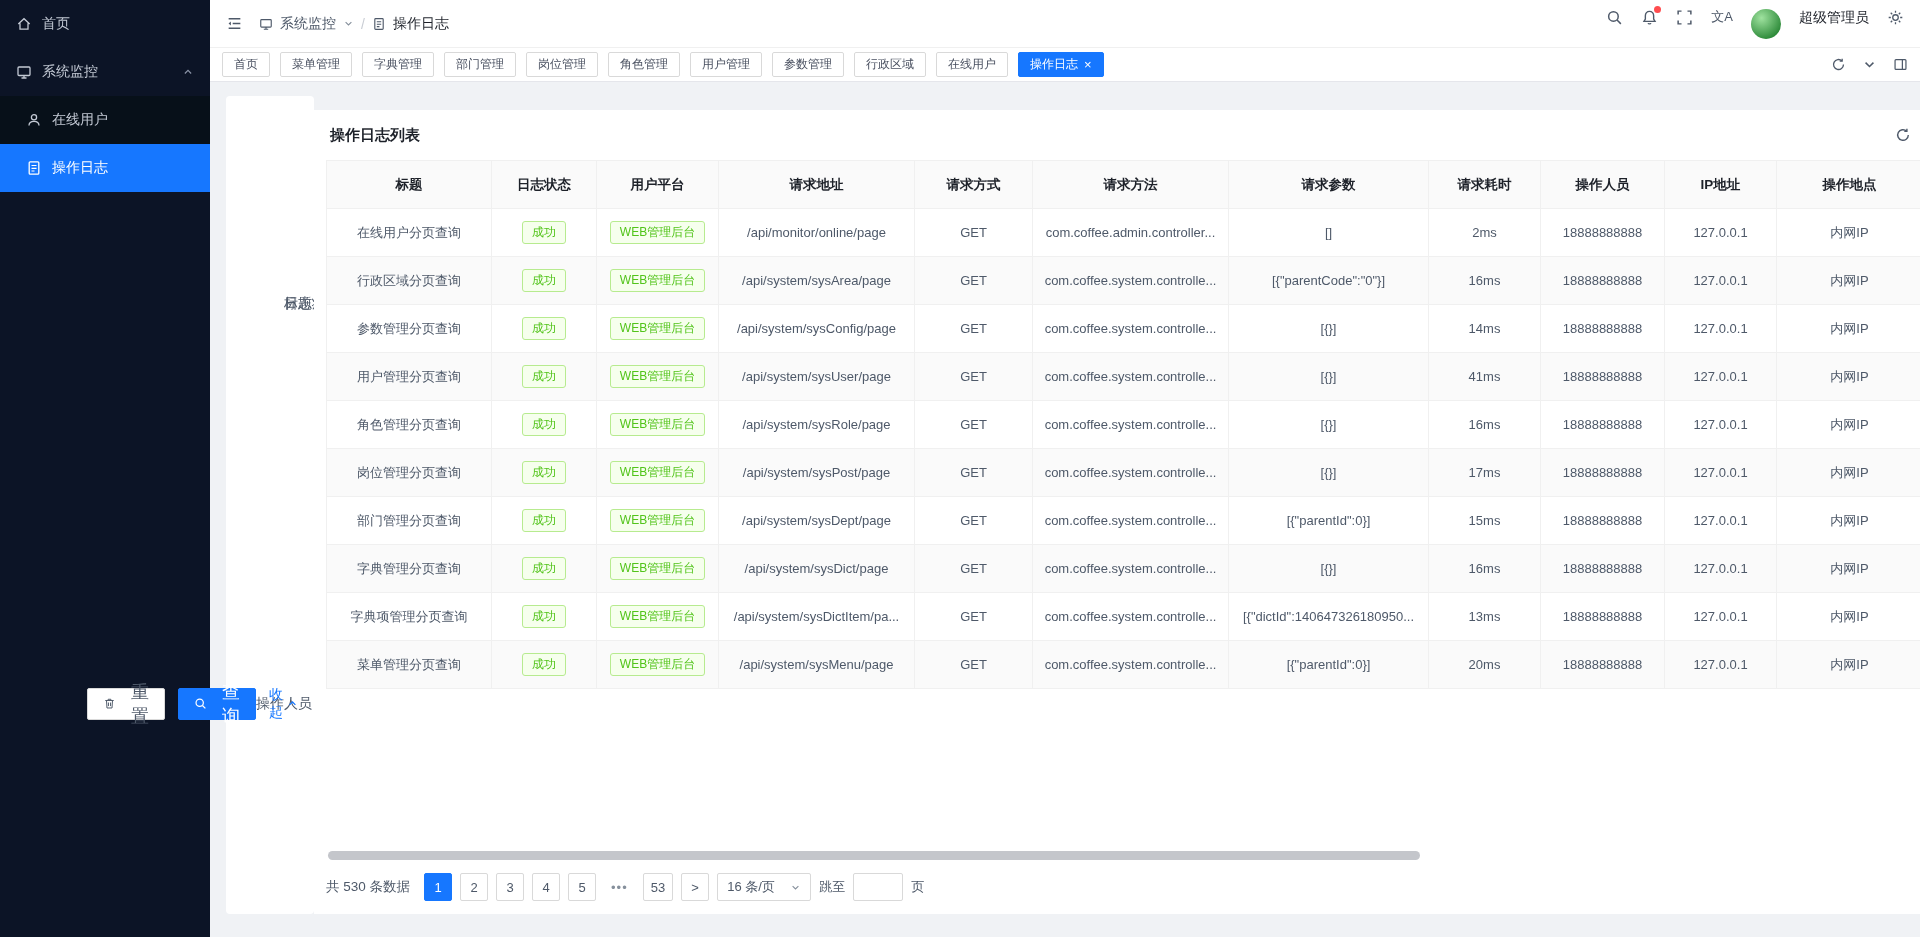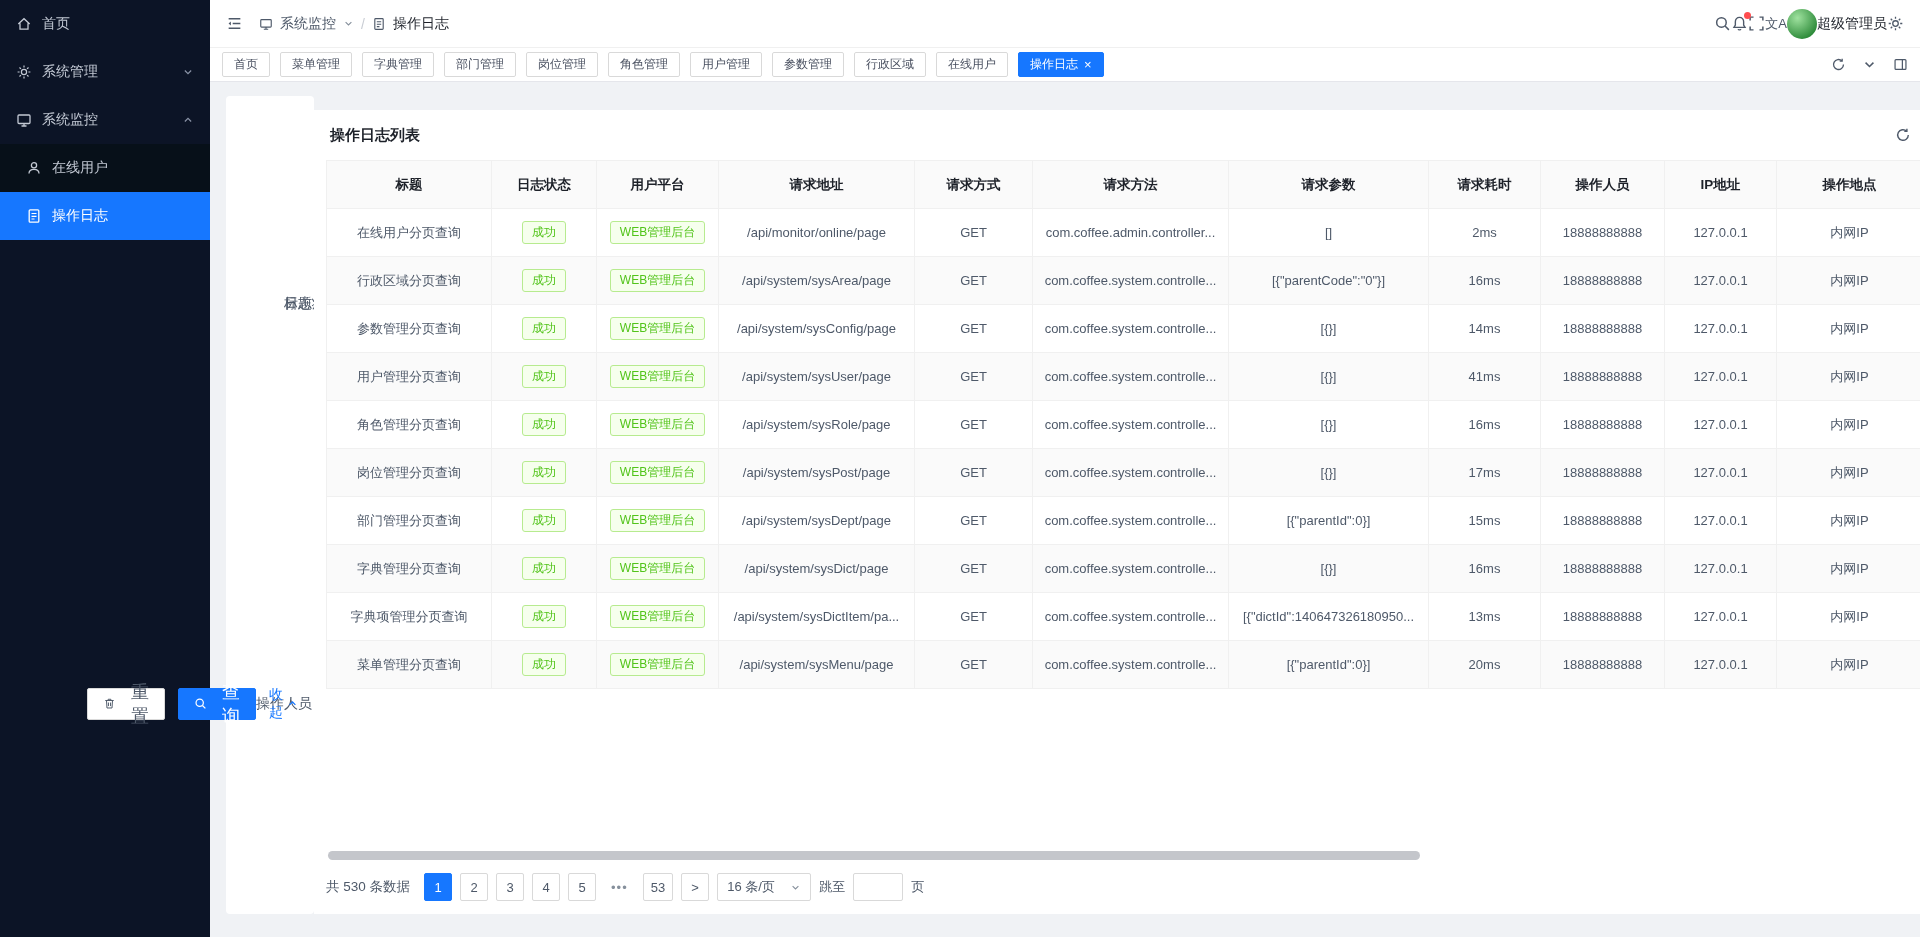--- a/index.html
+++ b/index.html
@@ -17,21 +17,21 @@
   .submenu{background:#071019}
   .submenu .menu-item{padding-left:26px}
   .menu-item.active{background:#1677ff;color:#fff}
   
   .main{flex:1;display:flex;flex-direction:column;min-width:0}
   .topbar{height:48px;background:#fff;display:flex;align-items:center;padding:0 16px;gap:16px;border-bottom:1px solid #f0f0f0;color:#4e5969}
   .breadcrumb{display:flex;align-items:center;gap:7px;font-size:14px;color:#4e5969}
   .breadcrumb .cur{color:#1d2129}
   .breadcrumb .sep{color:#c9cdd4}
   .breadcrumb .chev{width:11px;height:11px;color:#86909c}
-  .topbar-right{margin-left:auto;display:flex;align-items:center;}
+  .topbar-right{margin-left:auto;display:flex;align-items:flex-start;gap:18px}
   .tb-icon{width:17px;height:17px;cursor:pointer;color:#4e5969}
   .bell-wrap{position:relative;display:inline-flex}
   .bell-dot{position:absolute;top:-3px;right:-3px;width:7px;height:7px;background:#ff4d4f;border-radius:50%}
   .avatar{width:30px;height:30px;border-radius:50%;background:radial-gradient(circle at 35% 30%,#9fe29f,#2e8b3a 75%);cursor:pointer}
   .username{font-size:14px;color:#1d2129;cursor:pointer}
   
   .tabbar{height:34px;background:#fff;border-bottom:1px solid #e5e6eb;display:flex;align-items:center;padding:0 12px;gap:10px}
   .tabs{display:flex;align-items:center;gap:10px;overflow:hidden}
   .tab{height:25px;padding:0 11px;border:1px solid #d9d9d9;border-radius:2px;font-size:12px;color:#495060;display:inline-flex;align-items:center;gap:6px;background:#fff;cursor:pointer;white-space:nowrap}
   .tab.active{background:#1677ff;border-color:#1677ff;color:#fff}
@@ -90,34 +90,20 @@
         <span class="icon">
           <svg viewBox="0 0 16 16">
             <path d="M2.3 8 8 2.7 13.7 8M4 7.2v6h8v-6" fill="none" stroke="currentColor" stroke-width="1.3"></path>
           </svg>
         </span>
         <span>首页</span>
       </div>
       <div class="menu-item">
         <span class="icon">
           <svg viewBox="0 0 16 16">
-            <circle cx="8" cy="8" r="2.6" fill="none" stroke="currentColor" stroke-width="1.2"></circle>
-            <path d="M8 1.6v2M8 12.4v2M1.6 8h2M12.4 8h2M3.5 3.5l1.4 1.4M11.1 11.1l1.4 1.4M12.5 3.5l-1.4 1.4M4.9 11.1l-1.4 1.4" stroke="currentColor" stroke-width="1.2" fill="none"></path>
-          </svg>
-        </span>
-        <span>系统管理</span>
-        <span class="icon chev">
-          <svg viewBox="0 0 16 16">
-            <path d="M3.8 6 8 10.2 12.2 6" fill="none" stroke="currentColor" stroke-width="1.6"></path>
-          </svg>
-        </span>
-      </div>
-      <div class="menu-item">
-        <span class="icon">
-          <svg viewBox="0 0 16 16">
             <rect x="2" y="3" width="12" height="8.5" rx="1" fill="none" stroke="currentColor" stroke-width="1.3"></rect>
             <path d="M8 11.5V14M5.5 14h5" stroke="currentColor" stroke-width="1.3" fill="none"></path>
           </svg>
         </span>
         <span>系统监控</span>
         <span class="icon chev">
           <svg viewBox="0 0 16 16">
             <path d="M3.8 10 8 5.8 12.2 10" fill="none" stroke="currentColor" stroke-width="1.6"></path>
           </svg>
         </span>

